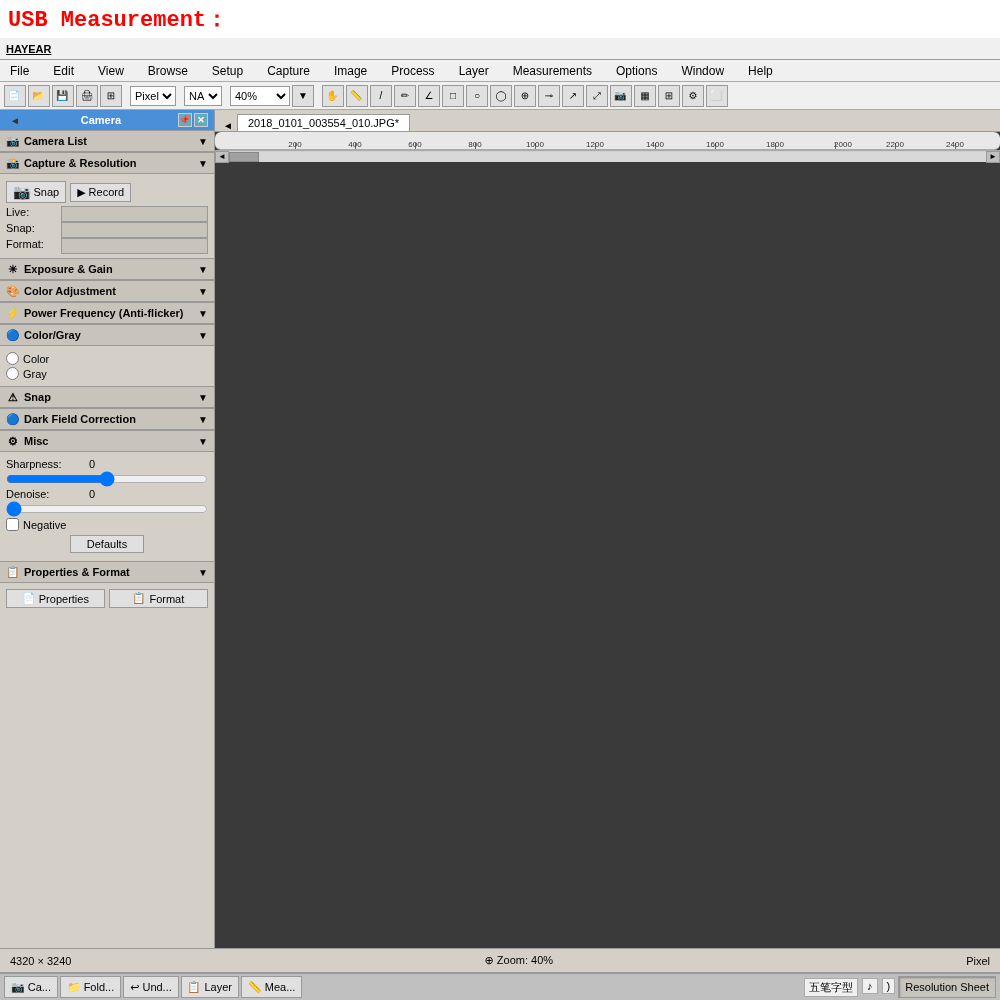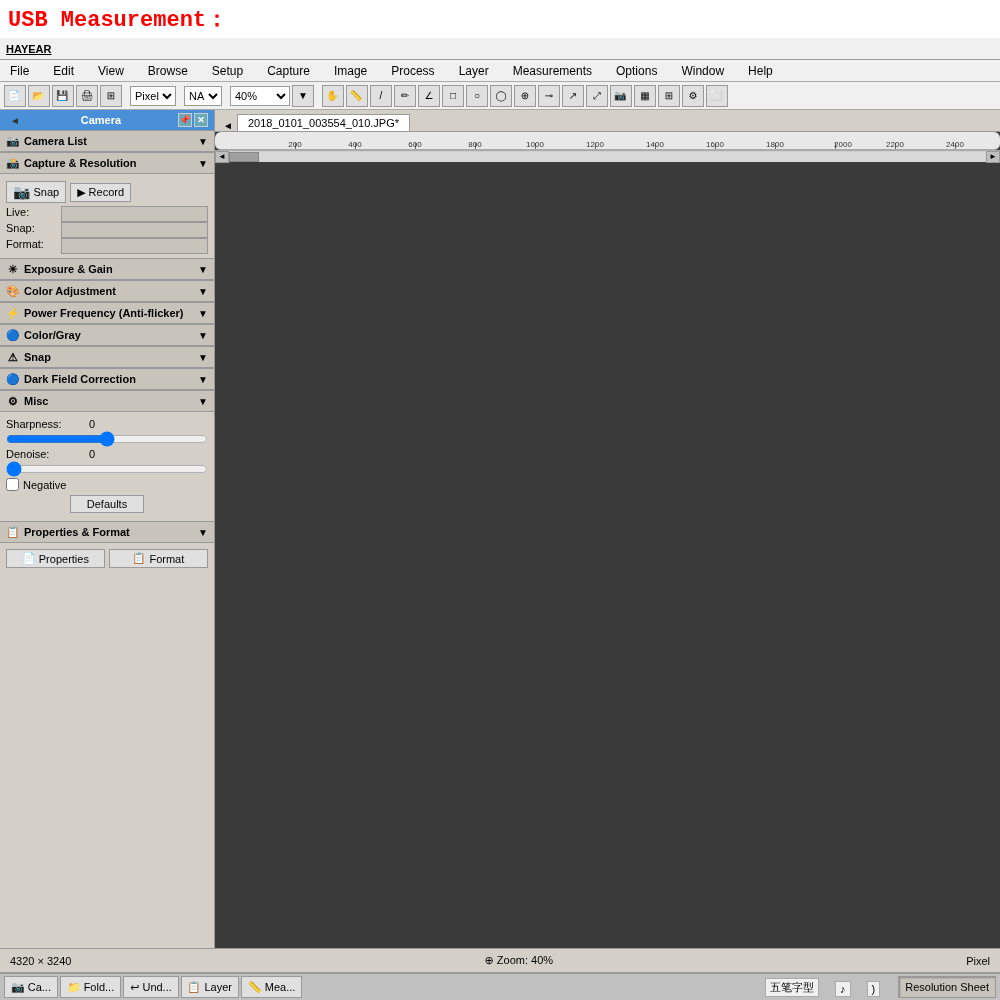--- a/index.html
+++ b/index.html
@@ -446,20 +446,30 @@
       <span class="section-icon">⚡</span>
       <span>Power Frequency (Anti-flicker)</span>
       <span class="section-arrow">▼</span>
     </div>
 
     <div class="section-header">
       <span class="section-icon">🔵</span>
       <span>Color/Gray</span>
       <span class="section-arrow">▼</span>
     </div>
+    <div class="section-content">
+      <div class="radio-row">
+        <input type="radio" name="cg" id="color-radio" style="">
+        <label for="color-radio">Color</label>
+      </div>
+      <div class="radio-row">
+        <input type="radio" name="cg" id="gray-radio" style="">
+        <label for="gray-radio">Gray</label>
+      </div>
+    </div>
 
     <div class="section-header">
       <span class="section-icon">⚠</span>
       <span>Snap</span>
       <span class="section-arrow">▼</span>
     </div>
 
     <div class="section-header">
       <span class="section-icon">🔵</span>
       <span>Dark Field Correction</span>
@@ -725,21 +735,21 @@
     <span>📋</span>
     <span>Layer</span>
   </div>
   <div class="taskbar-btn">
     <span>📏</span>
     <span>Mea...</span>
   </div>
 
   <div style="flex:1"></div>
 
-  <div style="display:flex; align-items:flex-end; gap:16px; margin-right:16px;">
+  <div style="display:flex; align-items:flex-start; gap:4px; margin-right:1px;">
     <div class="ime-btn">
       <span>五笔字型</span>
     </div>
     <div class="ime-btn">♪</div>
     <div class="ime-btn">)</div>
   </div>
 
   <div class="taskbar-btn active" style="background:#c8c4bc; box-shadow: inset 1px 1px 2px #888;">
     <span>Resolution Sheet</span>
   </div>

